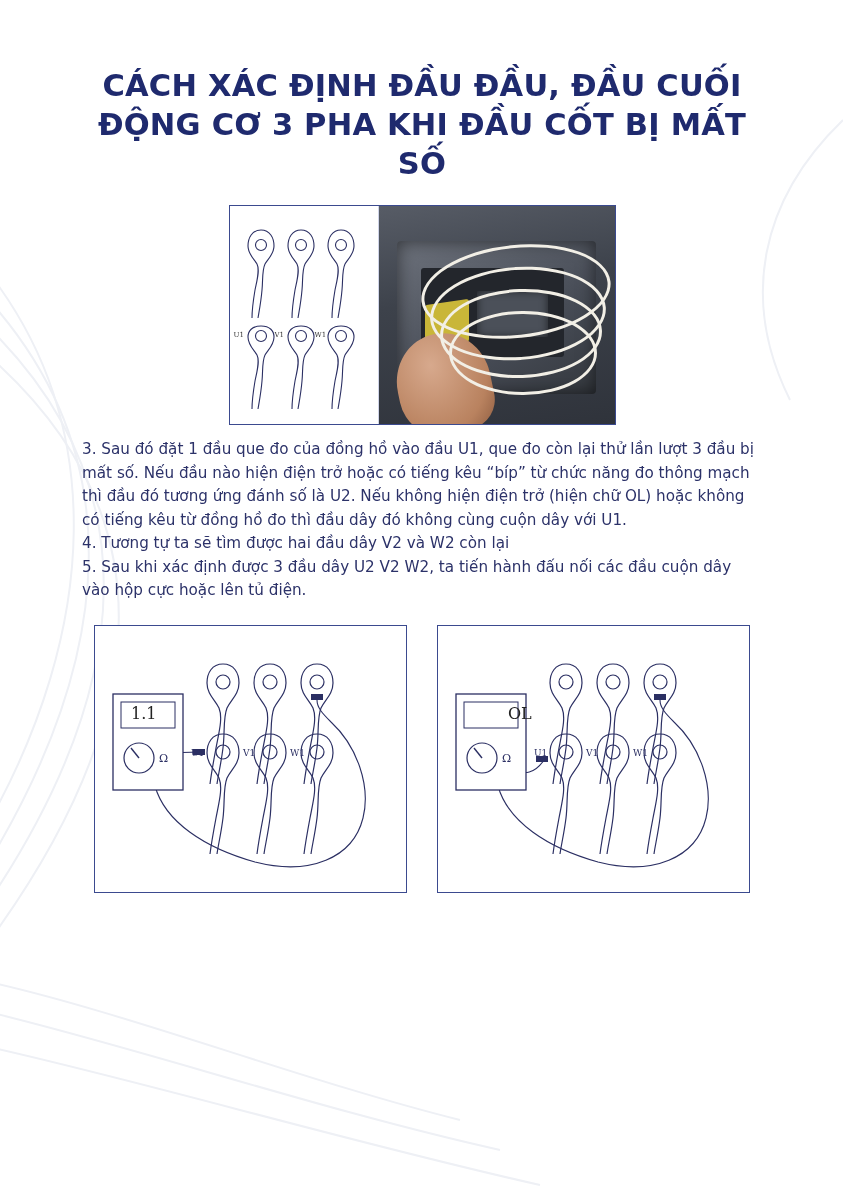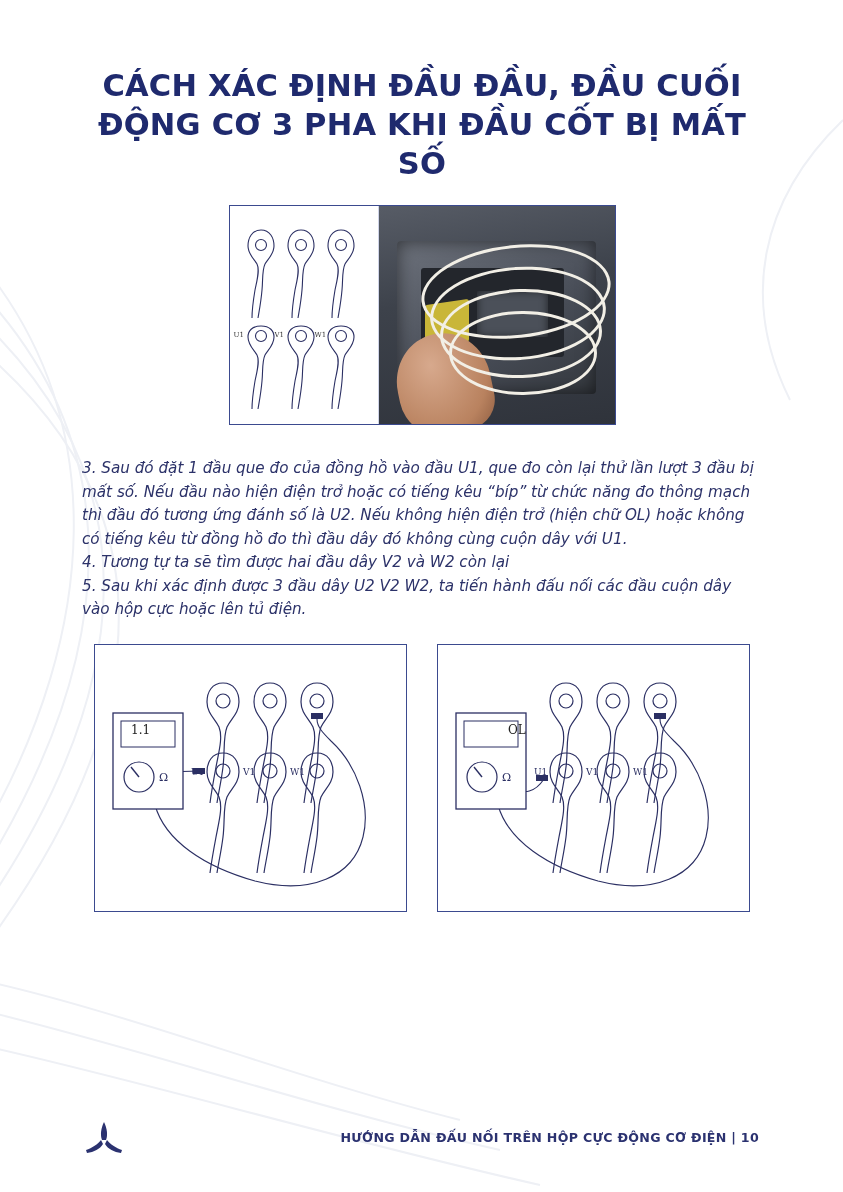--- a/index.html
+++ b/index.html
@@ -152,41 +152,41 @@
     border-radius: 50% 50% 30% 40%;
     transform: rotate(-12deg);
   }
   .wire {
     position: absolute;
     border: 3.5px solid #f2efe6;
     border-radius: 50%;
     background: transparent;
   }
 
-  .para-3 { margin-top: 32px; font-style: italic; }
+  .para-3 { margin-top: 13px; }
 
   
   .figs-bottom {
     display: flex;
     gap: 30px;
     margin-top: 22px;
     justify-content: center;
   }
   .diag {
     width: 313px;
     height: 268px;
     border: 1px solid #3b4a8f;
     box-sizing: border-box;
     position: relative;
     background: #fff;
   }
   .meter-reading {
     position: absolute;
     font-family: "DejaVu Serif", serif;
-    font-size: 12px;
+    font-size: 16px;
     color: #222;
   }
 
   
   .footer {
     position: absolute;
     left: 0;
     right: 0;
     bottom: 34px;
     height: 40px;
@@ -396,26 +396,14 @@
           <text x="96" y="130" font-family="DejaVu Serif, serif" font-size="9" fill="#2b2f63">U1</text>
           <text x="148" y="130" font-family="DejaVu Serif, serif" font-size="9" fill="#2b2f63">V1</text>
           <text x="195" y="130" font-family="DejaVu Serif, serif" font-size="9" fill="#2b2f63">W1</text>
         </svg>
         <div class="meter-reading" style="left:34px; top:78px;margin-left:36px;">OL</div>
       </div>
 
     </div>
   </div>
 
-  <div class="footer">
-    <div class="logo">
-      <svg width="44" height="40" viewBox="0 0 44 40">
-        <g fill="#2b3270">
-          <path d="M22,4 C25,10 26,17 24,22 L20,22 C18,17 19,10 22,4 Z"></path>
-          <path d="M4,32 C10,30 16,26 19,22 L21,26 C18,31 12,34 5,35 Z"></path>
-          <path d="M40,32 C34,30 28,26 25,22 L23,26 C26,31 32,34 39,35 Z"></path>
-        </g>
-      </svg>
-    </div>
-    <div class="footer-text">HƯỚNG DẪN ĐẤU NỐI TRÊN HỘP CỰC ĐỘNG CƠ ĐIỆN | 10</div>
-  </div>
 
 </div>
 
 </body></html>

